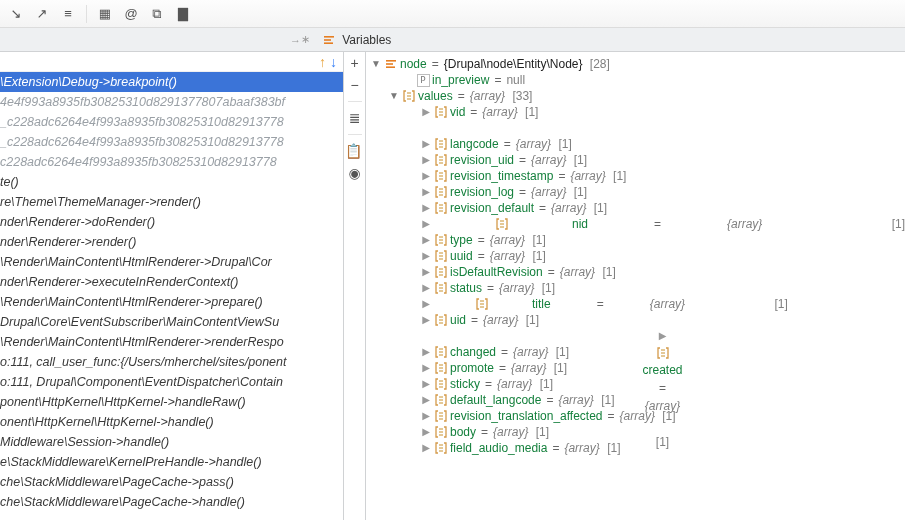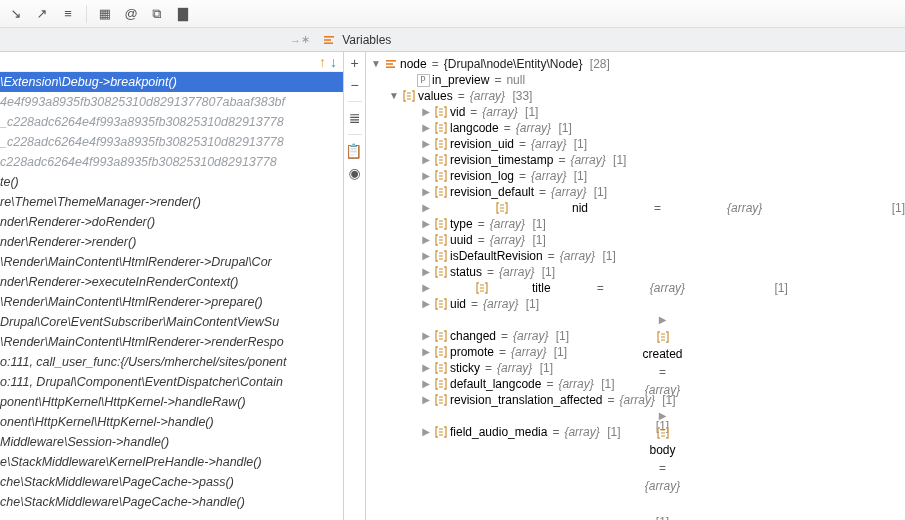--- a/index.html
+++ b/index.html
@@ -131,21 +131,21 @@
     display:inline-block;
   }
   .tree .expander.down::before { content:"▼"; }
   .tree .expander.right::before { content:"▶"; color:#9a9a9a; }
   .tree .expander.none { visibility:hidden; }
   .tree .icon {
     width:14px;height:14px;
     display:inline-flex;align-items:center;justify-content:center;
     font-size:10px;
   }
-  .tree .name { color:#000000; }
+  .tree .name { color:#15803d; }
   .tree .eq { color:#666; margin: 0 3px; }
   .tree .val-type { color:#808080; font-style:italic; }
   .tree .val-len { color:#808080; }
   .tree .val-null { color:#808080; }
   .tree .val-obj { color:#222; }
   svg.lines-icon { width:12px;height:12px; }
   svg.lines-icon rect.r1{fill:#e67e22;}
   svg.lines-icon rect.r2{fill:#e67e22;}
   svg.lines-icon rect.r3{fill:#e67e22;}
   svg.array-icon { width:14px; height:14px; }
@@ -296,21 +296,21 @@
                 <line class="ln" x1="5" y1="7" x2="9" y2="7"></line>
                 <line class="ln" x1="5" y1="10" x2="9" y2="10"></line>
               </svg>
             </span>
             <span class="name">vid</span>
             <span class="eq">=</span>
             <span class="val-type">{array}</span>
             <span>&nbsp;</span>
             <span class="val-len">[1]</span>
           </div>
-          <div class="node" style="padding-left: 54px;">
+          <div class="node" style="padding-left: 54px; margin-top: 16px;">
             <span class="expander right"></span>
             <span class="icon">
               <svg class="array-icon" viewBox="0 0 14 14">
                 <path class="bracket" d="M4 2 H2 V12 H4"></path>
                 <path class="bracket" d="M10 2 H12 V12 H10"></path>
                 <line class="ln" x1="5" y1="4" x2="9" y2="4"></line>
                 <line class="ln" x1="5" y1="7" x2="9" y2="7"></line>
                 <line class="ln" x1="5" y1="10" x2="9" y2="10"></line>
               </svg>
             </span>
@@ -602,21 +602,21 @@
                 <line class="ln" x1="5" y1="7" x2="9" y2="7"></line>
                 <line class="ln" x1="5" y1="10" x2="9" y2="10"></line>
               </svg>
             </span>
             <span class="name">revision_translation_affected</span>
             <span class="eq">=</span>
             <span class="val-type">{array}</span>
             <span>&nbsp;</span>
             <span class="val-len">[1]</span>
           </div>
-          <div class="node" style="padding-left: 54px; flex-direction: column;">
+          <div class="node" style="padding-left: 54px;">
             <span class="expander right"></span>
             <span class="icon">
               <svg class="array-icon" viewBox="0 0 14 14">
                 <path class="bracket" d="M4 2 H2 V12 H4"></path>
                 <path class="bracket" d="M10 2 H12 V12 H10"></path>
                 <line class="ln" x1="5" y1="4" x2="9" y2="4"></line>
                 <line class="ln" x1="5" y1="7" x2="9" y2="7"></line>
                 <line class="ln" x1="5" y1="10" x2="9" y2="10"></line>
               </svg>
             </span>

